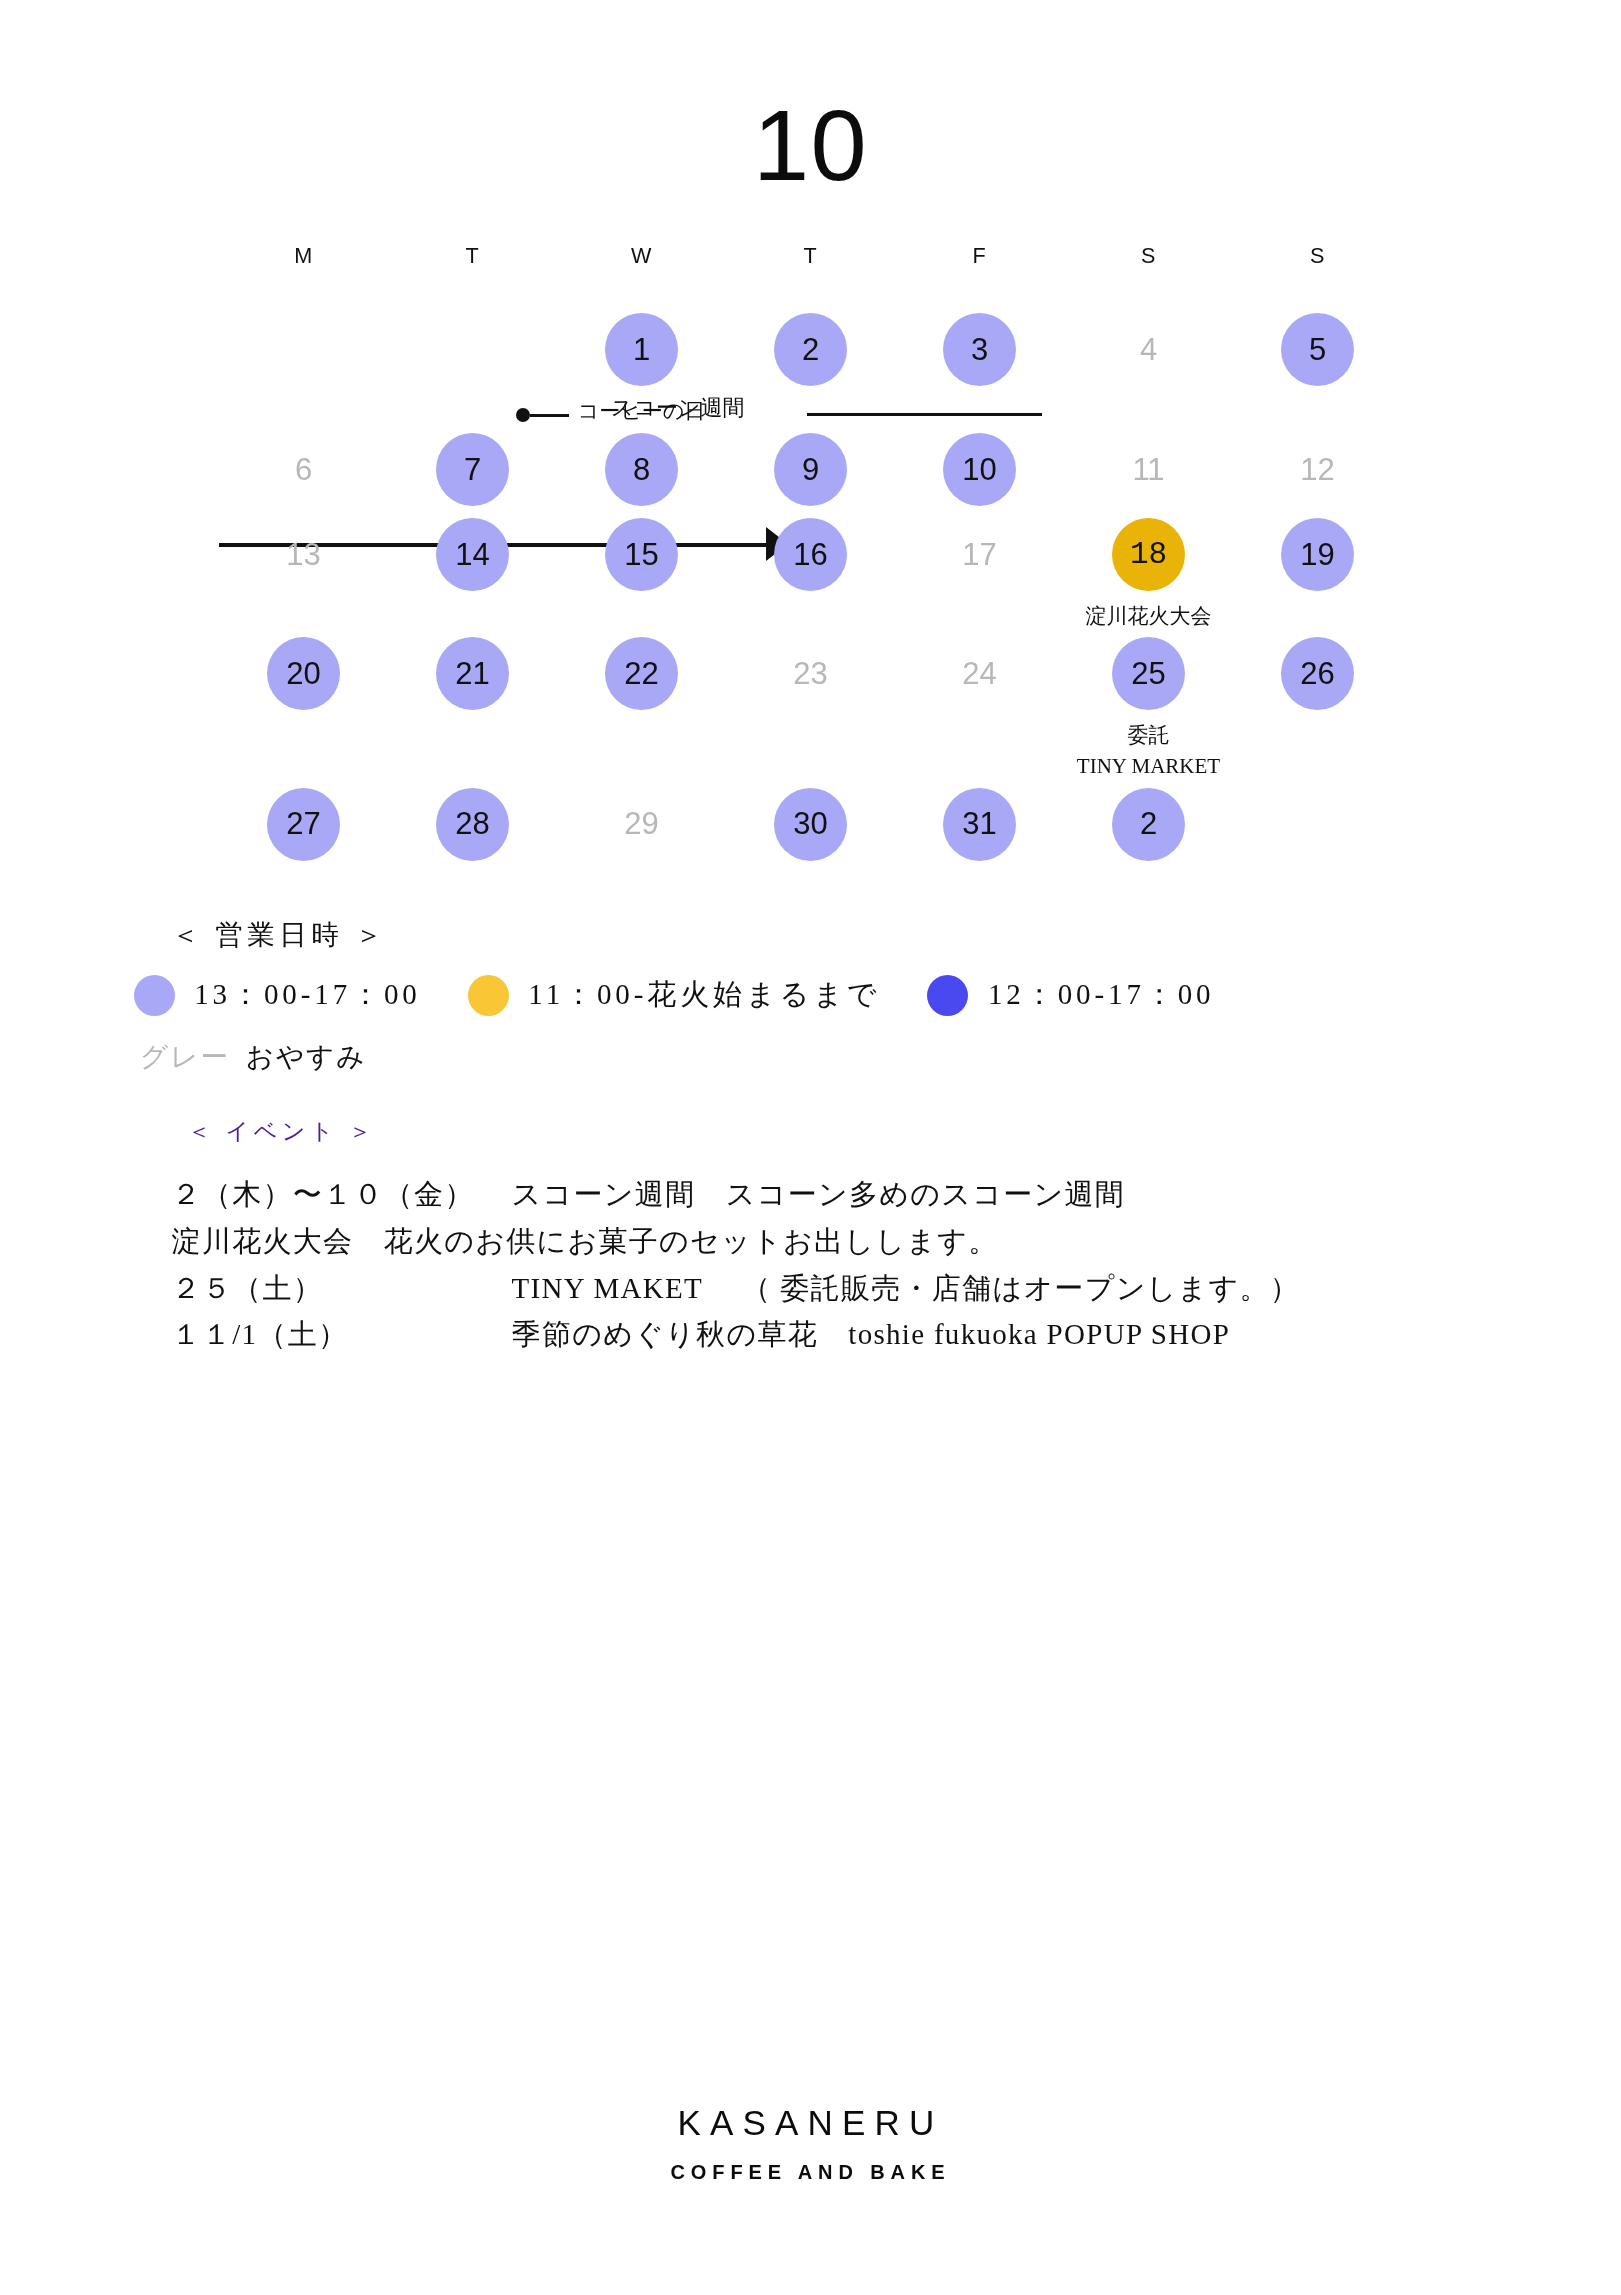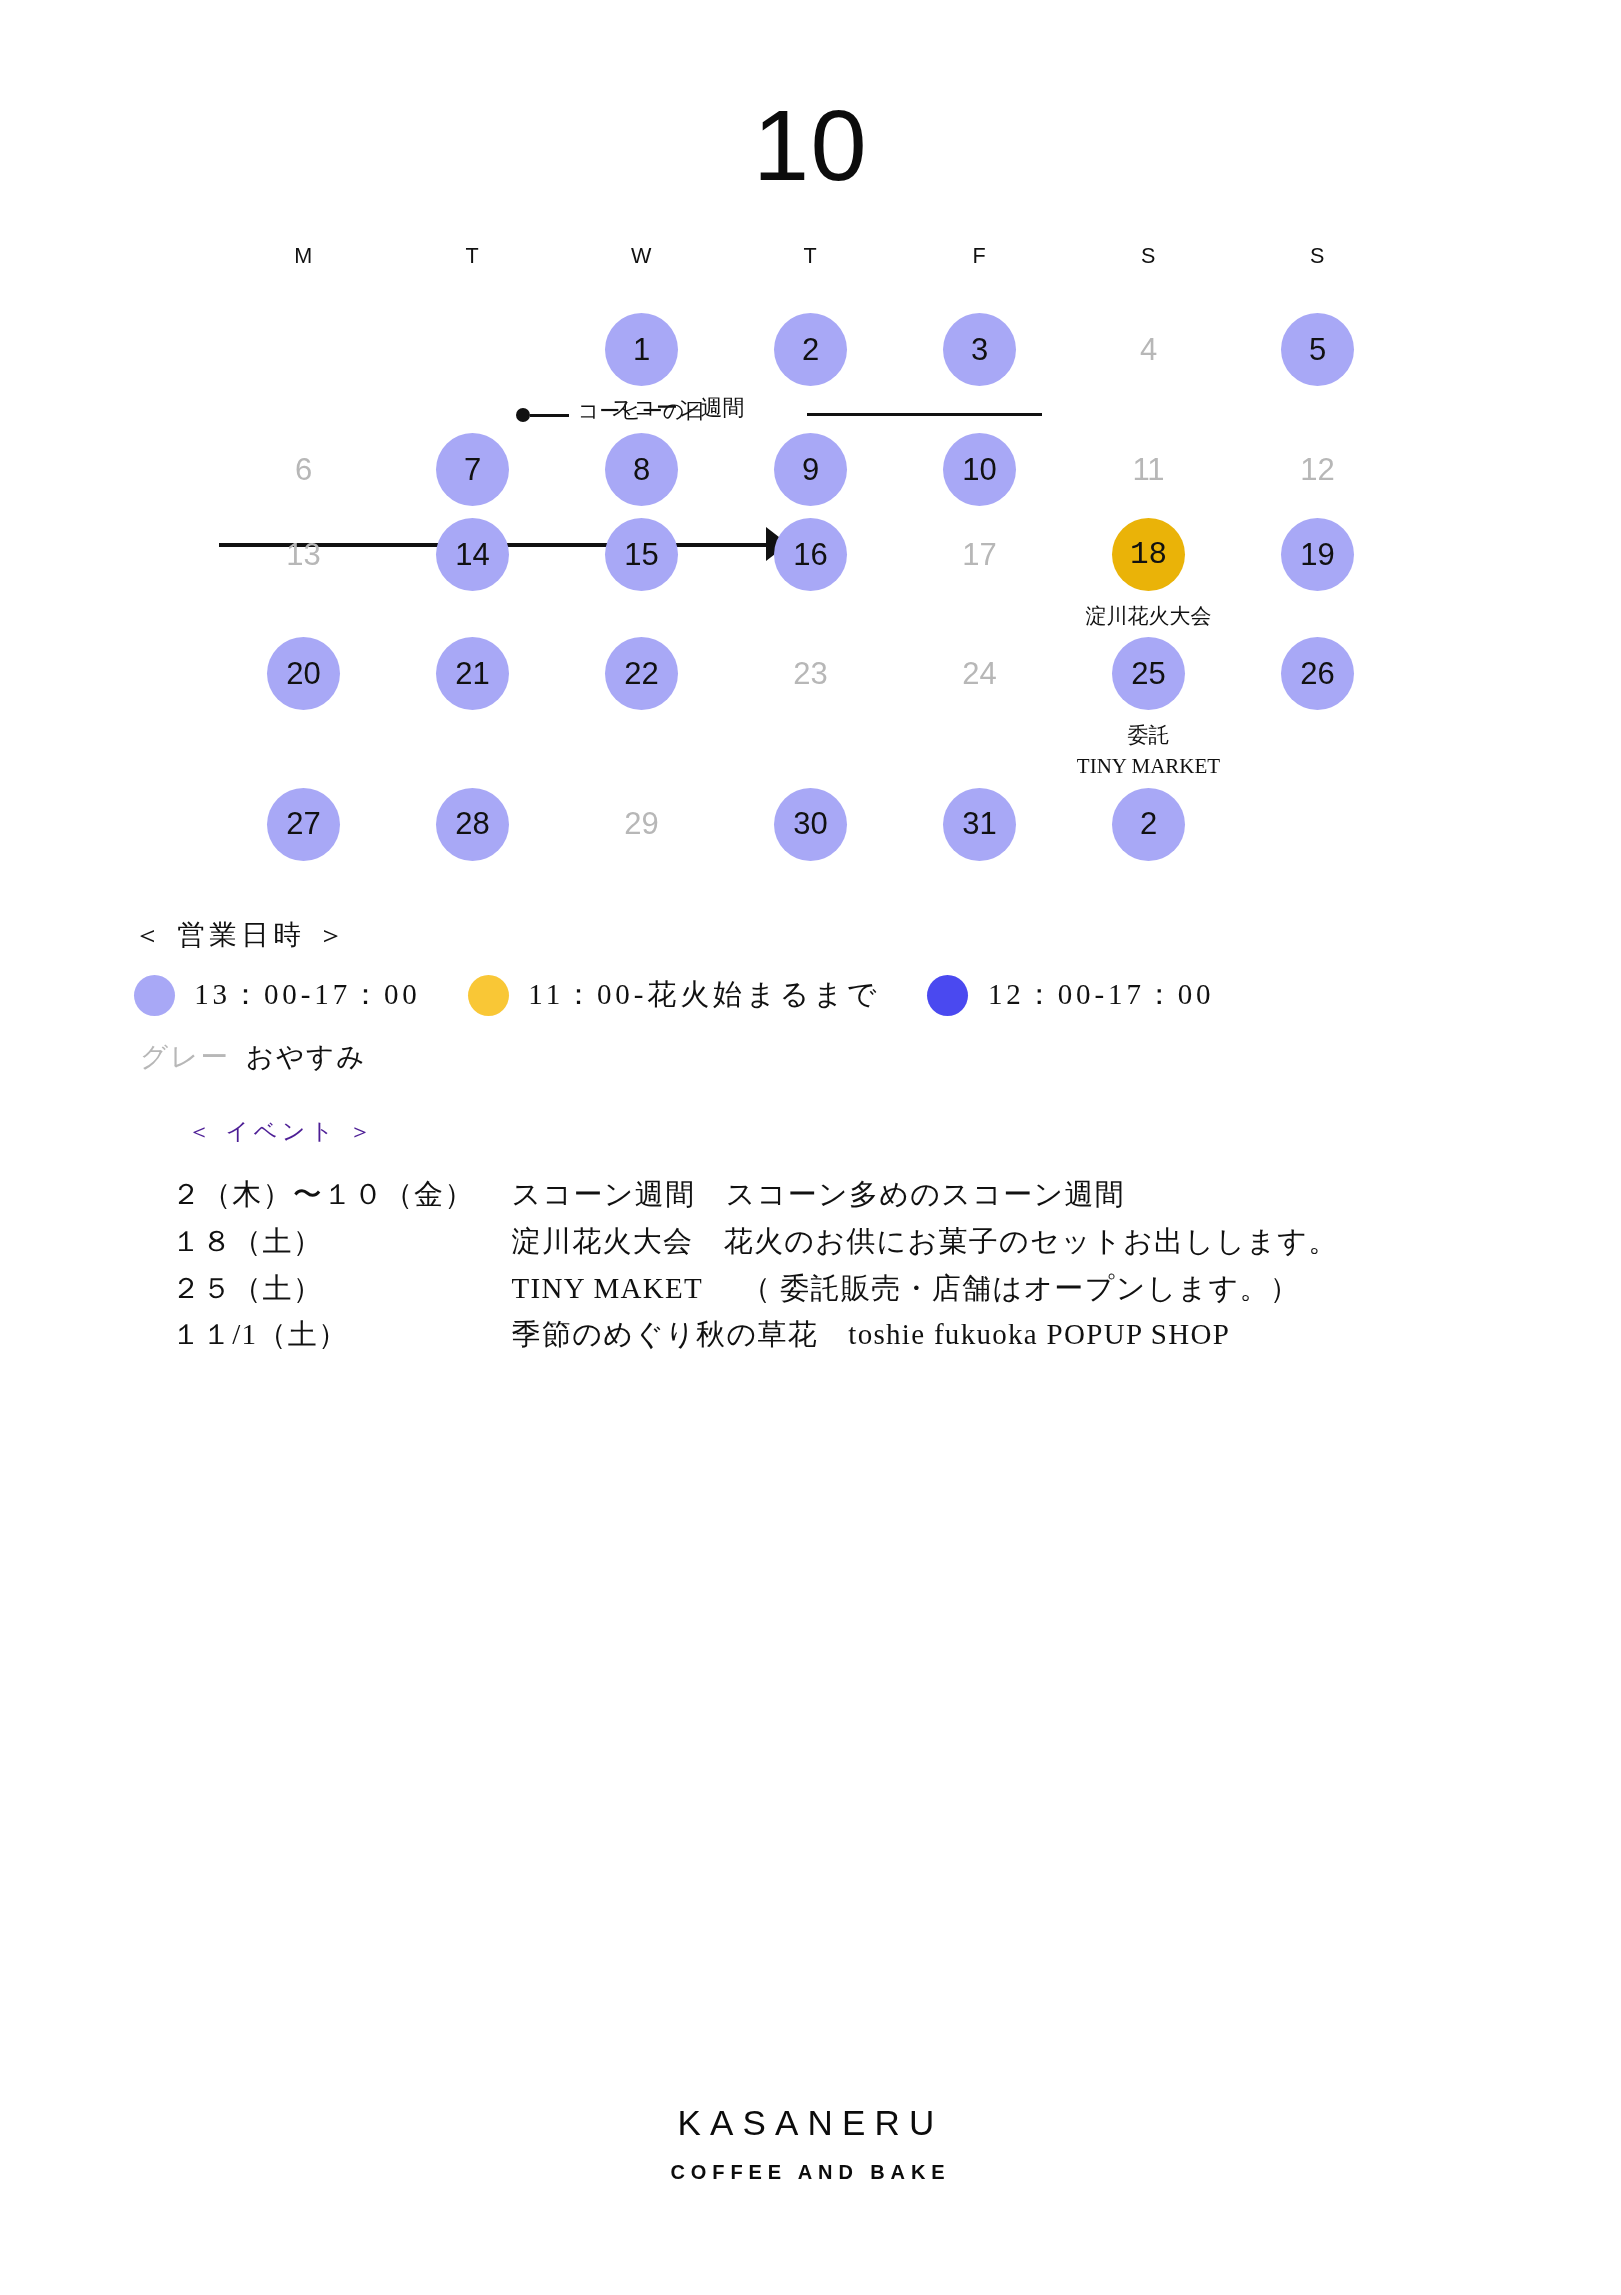--- a/index.html
+++ b/index.html
@@ -156,20 +156,21 @@
     width: 1393px;
     margin: 0 auto;
     margin-top: 56px;
     padding-left: 19.6px;
     box-sizing: border-box;
   }
   .info-heading {
     font-size: 27.5px;
     letter-spacing: 4.6px;
     color: #111111;
+    margin-left: 38px;
   }
   .legend-row {
     display: flex;
     align-items: center;
     margin-top: 22px;
     white-space: nowrap;
   }
   .legend-item {
     display: flex;
     align-items: center;
@@ -434,21 +435,20 @@
   </div>
 
   <div class="events-heading">＜  イベント ＞</div>
 
   <div class="event-list">
     <div class="event-row">
       <span class="event-date">２（木）〜１０（金）</span>
       <span class="event-desc">スコーン週間　スコーン多めのスコーン週間</span>
     </div>
     <div class="event-row">
-      <span class="event-date">１８（土）</span>
       <span class="event-desc">淀川花火大会　花火のお供にお菓子のセットお出しします。</span>
     </div>
     <div class="event-row">
       <span class="event-date">２５（土）</span>
       <span class="event-desc">TINY MAKET  　（ 委託販売・店舗はオープンします。）</span>
     </div>
     <div class="event-row">
       <span class="event-date">１１/1（土）</span>
       <span class="event-desc">季節のめぐり秋の草花　toshie fukuoka POPUP SHOP</span>
     </div>

